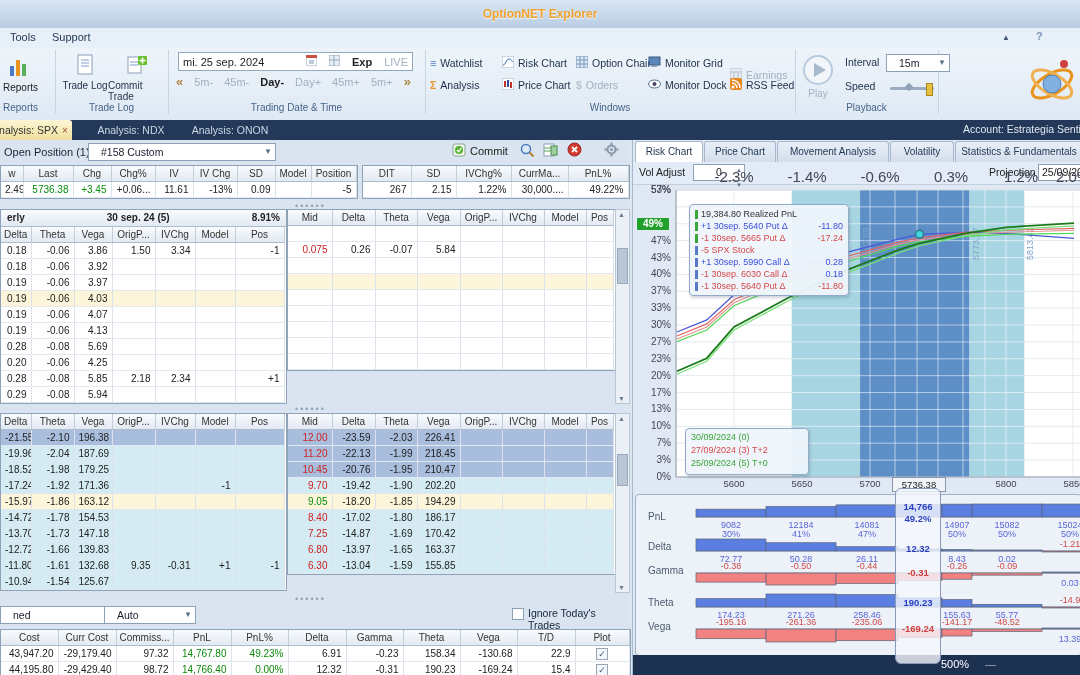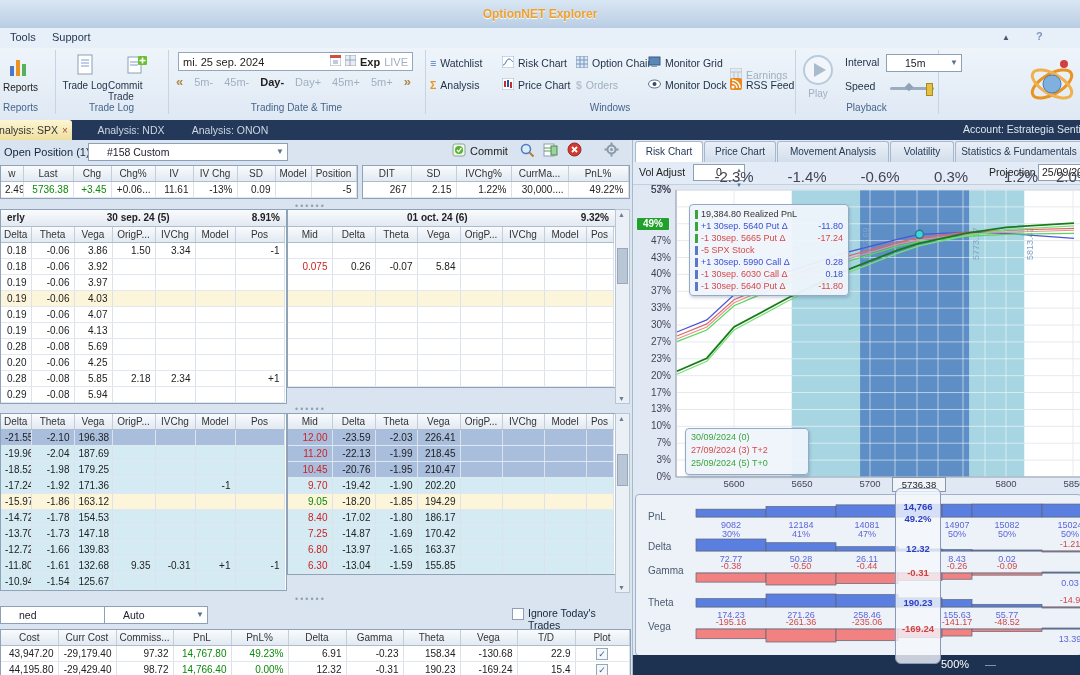--- a/index.html
+++ b/index.html
@@ -19,21 +19,21 @@
     background:linear-gradient(#eef4fa,#dfe9f4);border-bottom:1px solid #b6c5d6;}
   .gsep{position:absolute;top:2px;height:64px;width:1px;background:#c6d4e3;}
   .grp-label{position:absolute;top:54px;font-size:10px;color:#46648a;text-align:center;}
   .ribbon-btn{position:absolute;display:flex;flex-direction:column;align-items:center;
     gap:2px;font-size:10px;color:#1d2f46;}
   .wbtn{position:absolute;height:18px;display:flex;align-items:center;gap:4px;
     font-size:10.5px;color:#1d2f46;white-space:nowrap;}
   .wbtn.dim{color:#9fb0c2;}
   .dim{color:#9fb0c2;}
   #datebox{left:178px;top:4px;width:225px;height:17px;background:#fff;
-    border:1px solid #93a7bd;display:flex;align-items:center;padding:0 4px;gap:4px;}
+    border:1px solid #93a7bd;display:flex;align-items:center;padding:0 4px;gap:12px;}
   #datenav{left:176px;top:26px;display:flex;gap:11px;font-size:11px;color:#a8b6c6;align-items:center;}
   .chev{color:#b08848;font-weight:bold;font-size:13px;}
   #speedtrack{left:890px;top:39px;width:44px;height:3px;background:#9cacc0;border-radius:2px;}
   #speedhandle{left:926px;top:35px;width:5px;height:11px;background:#e8c040;border:1px solid #a88820;}
   #speeddiamond{left:906px;top:36px;width:6px;height:6px;background:#8fa2b8;transform:rotate(45deg);}
   
   #tabbar{left:0;top:120px;width:1080px;height:20px;background:#24395a;}
   .tab{position:absolute;top:0;height:20px;line-height:20px;text-align:center;
     color:#ccd6e4;font-size:10.5px;}
   #tab-active{left:-12px;width:84px;background:linear-gradient(#fdf6d4,#eedf9e);
@@ -61,21 +61,21 @@
   .chk{display:inline-block;width:10px;height:10px;border:1px solid #97a6b7;background:#f4f8fc;
     font-size:9px;line-height:10px;color:#49617e;text-align:center;}
   .exphdr{background:linear-gradient(#f9fbfd,#e1e9f2);border-bottom:1px solid #aebccb;
     font-weight:bold;font-size:10px;height:16px;line-height:16px;display:flex;padding:0 6px;}
   .exphdr .mid{flex:1;text-align:center;}
   .dots{position:absolute;color:#8fa3b8;font-size:9px;letter-spacing:2px;line-height:6px;}
   .vscroll{position:absolute;width:13px;background:#eaf0f6;border:1px solid #b8c6d4;}
   .vthumb{position:absolute;left:1px;width:9px;background:#b9c6d6;border:1px solid #98a8ba;}
   .varrow{position:absolute;left:2px;font-size:7px;color:#6a7d92;}
   .combo{position:absolute;background:#fff;border:1px solid #8ca0b8;height:16px;
-    line-height:16px;padding:0 18px;font-size:10.5px;color:#223;}
+    line-height:16px;padding:0 12px;font-size:10.5px;color:#223;}
   .combo .arr{position:absolute;right:3px;top:0;color:#5a718c;font-size:8px;}
   
   .rtab{position:absolute;top:1px;height:20px;line-height:20px;text-align:center;font-size:10px;
     background:linear-gradient(#e9eff7,#d3deec);border:1px solid #a8b8cc;border-bottom:none;
     border-radius:3px 3px 0 0;color:#243a55;}
   .rtab.active{background:#fff;height:21px;}
   #rp-controls{left:0;top:22px;width:448px;height:22px;background:#e3ecf6;
     border-bottom:1px solid #c2cfdd;}
   .ttick{position:absolute;width:44px;text-align:center;font-size:15px;color:#445;}
   .xtick{position:absolute;width:44px;text-align:center;font-size:9.5px;color:#445;}
@@ -519,25 +519,20 @@
                 <td></td>
                 <td></td>
                 <td></td>
                 <td></td>
               </tr>
             </tbody>
           </table>
         </div>
     </div>
     <div class="tblbox" style="left:287px;top:69px;width:327px">
-      <div class="exphdr">
-        <span></span>
-        <span class="mid">01 oct. 24 (6)</span>
-        <span>9.32%</span>
-      </div>
       <div class="grid">
           <table style="width:325px">
             <colgroup>
               <col style="width:44px">
               <col style="width:43px">
               <col style="width:42px">
               <col style="width:43px">
               <col style="width:42px">
               <col style="width:42px">
               <col style="width:42px">

